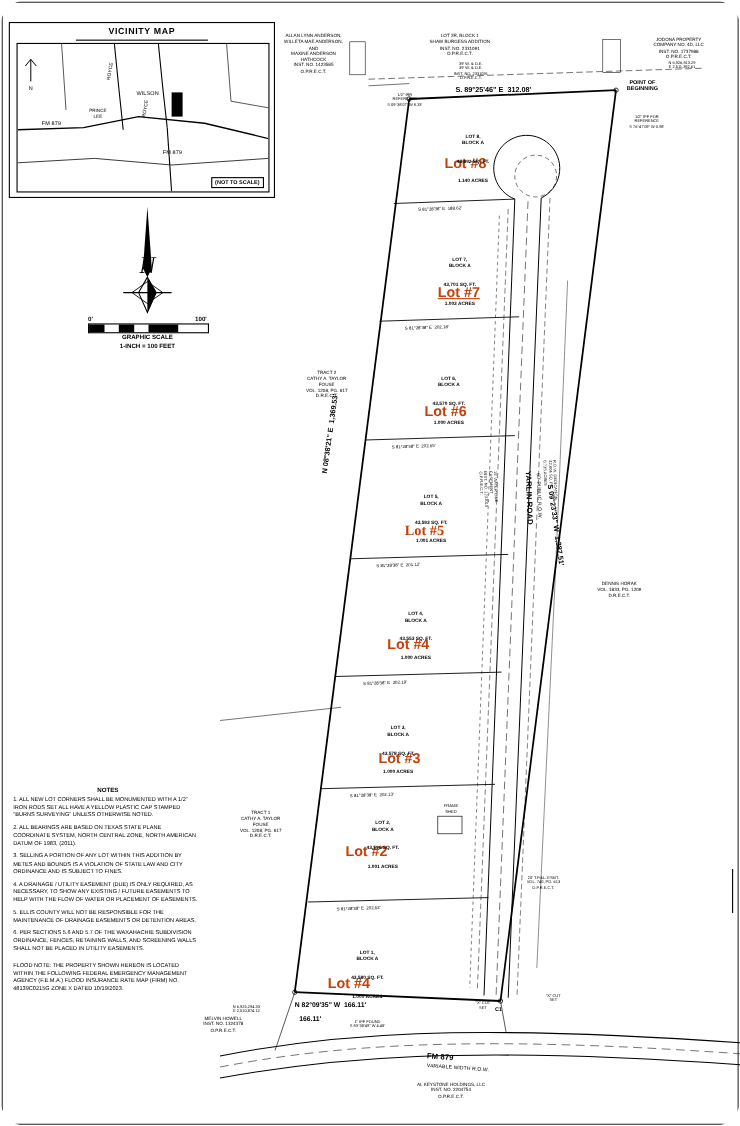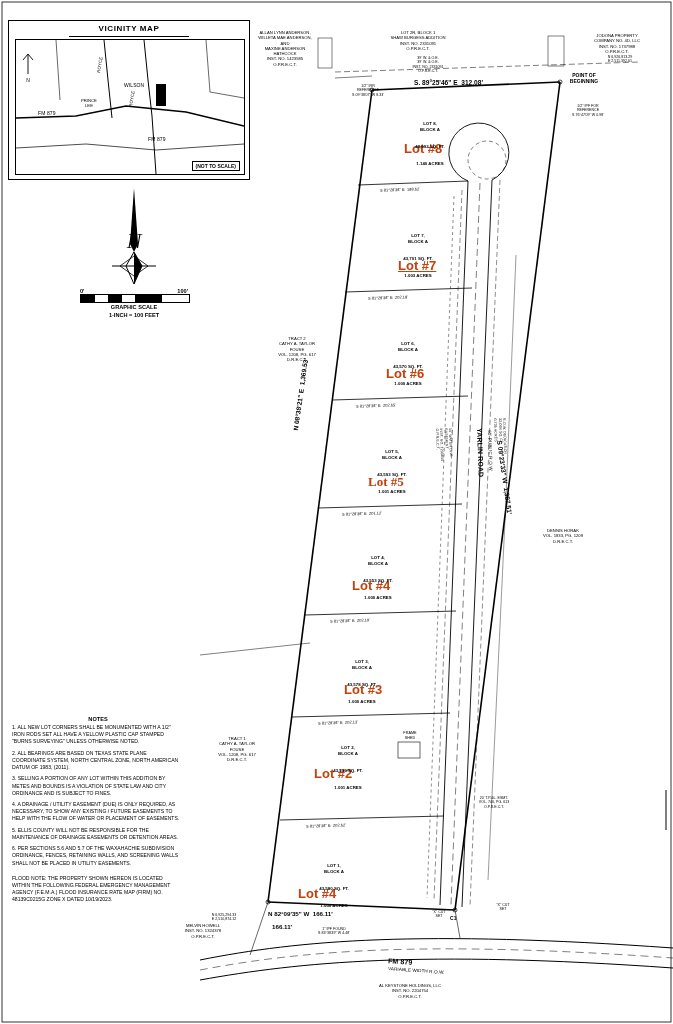--- a/index.html
+++ b/index.html
@@ -1,17 +1,17 @@
 <!DOCTYPE html>
 <html><head>
 <meta charset="utf-8">
 <style>
   html,body{margin:0;padding:0;background:#ffffff;}
   body{width:673px;height:1024px;position:relative;font-family:"Liberation Sans",sans-serif;color:#000;}
-  #sheet{position:absolute;left:0;top:0;width:673px;height:1024px;overflow:hidden;}
+  #sheet{position:absolute;left:0;top:0;width:673px;height:1024px;overflow:hidden;border-radius:25px;}
   .abs{position:absolute;}
   .txt{position:absolute;font-size:4.2px;line-height:1.25;letter-spacing:.1px;white-space:pre;}
   .txtc{position:absolute;font-size:4.2px;line-height:1.25;text-align:center;white-space:pre;}
   .lotlabel{position:absolute;color:#c2410c;font-weight:bold;font-size:13px;font-family:"Liberation Sans",sans-serif;white-space:pre;}
   .lotinfo{position:absolute;text-align:center;font-size:4.4px;line-height:1.3;white-space:pre;font-weight:bold;}
   .bearing{position:absolute;font-size:4.6px;white-space:pre;font-family:"Liberation Sans",sans-serif;}
   .notes{position:absolute;font-size:5.1px;line-height:1.42;white-space:pre-wrap;width:168px;}
   
   #vicinity{left:8px;top:20px;width:240px;height:158px;border:1px solid #000;background:#fff;}
   #vicinity .title{position:absolute;left:0;top:3px;width:240px;text-align:center;font-weight:bold;font-size:8px;letter-spacing:.6px;}

